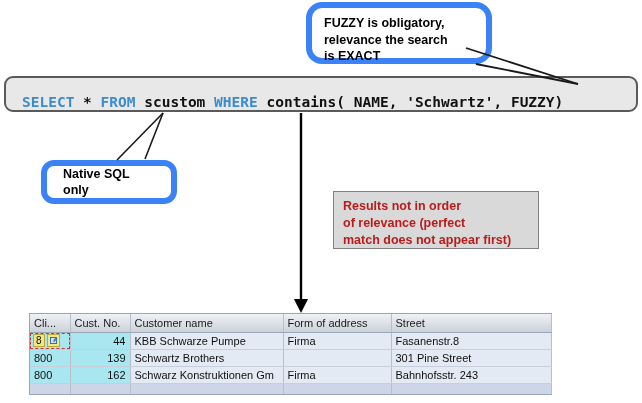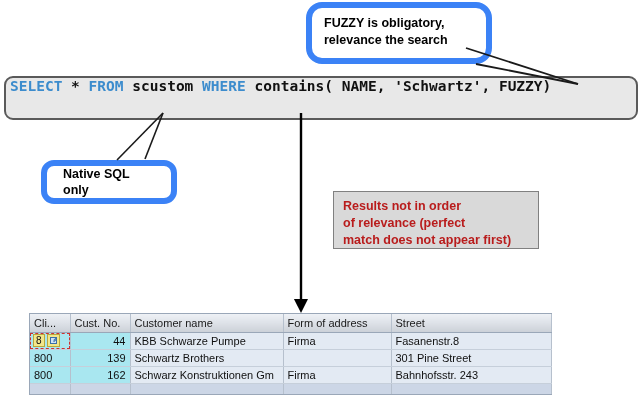--- a/index.html
+++ b/index.html
@@ -74,28 +74,28 @@
     color: #b91c1c;
     line-height: 1.35;
   }
 
   
   #sql-box {
     position: absolute;
     left: 4px;
     top: 76px;
     width: 634px;
-    height: 44px;
+    height: 36px;
     background: #e8e8e8;
     border: 2px solid #5a5a5a;
     border-radius: 9px;
     box-sizing: border-box;
     display: flex;
-    align-items: flex-start;
-    padding-left: 4px;
+    align-items: flex-end;
+    padding-left: 16px;
     font-family: "DejaVu Sans Mono", "Liberation Mono", monospace;
     font-size: 14.5px;
     font-weight: bold;
     white-space: pre;
     color: #111111;
     letter-spacing: 0px;
   }
   #sql-box .kw { color: #3c8ccd; }
   #sql-box .pl { color: #111111; }
 
@@ -210,20 +210,21 @@
 </head>
 <body>
 
 <div id="sql-box">
   <span class="kw">SELECT</span><span class="pl"> * </span><span class="kw">FROM</span><span class="pl"> scustom </span><span class="kw">WHERE</span><span class="pl"> contains( NAME, 'Schwartz', FUZZY)</span>
 </div>
 
 <div class="callout" id="callout-fuzzy">
   <div>FUZZY is  obligatory,</div>
   <div>relevance the search</div>
+  <div>is EXACT</div>
 </div>
 
 <div class="callout" id="callout-native">
   <span>Native SQL only</span>
 </div>
 
 <div id="note-results">
   <div>Results not in order</div>
   <div>of relevance (perfect</div>
   <div>match does not appear first)</div>

